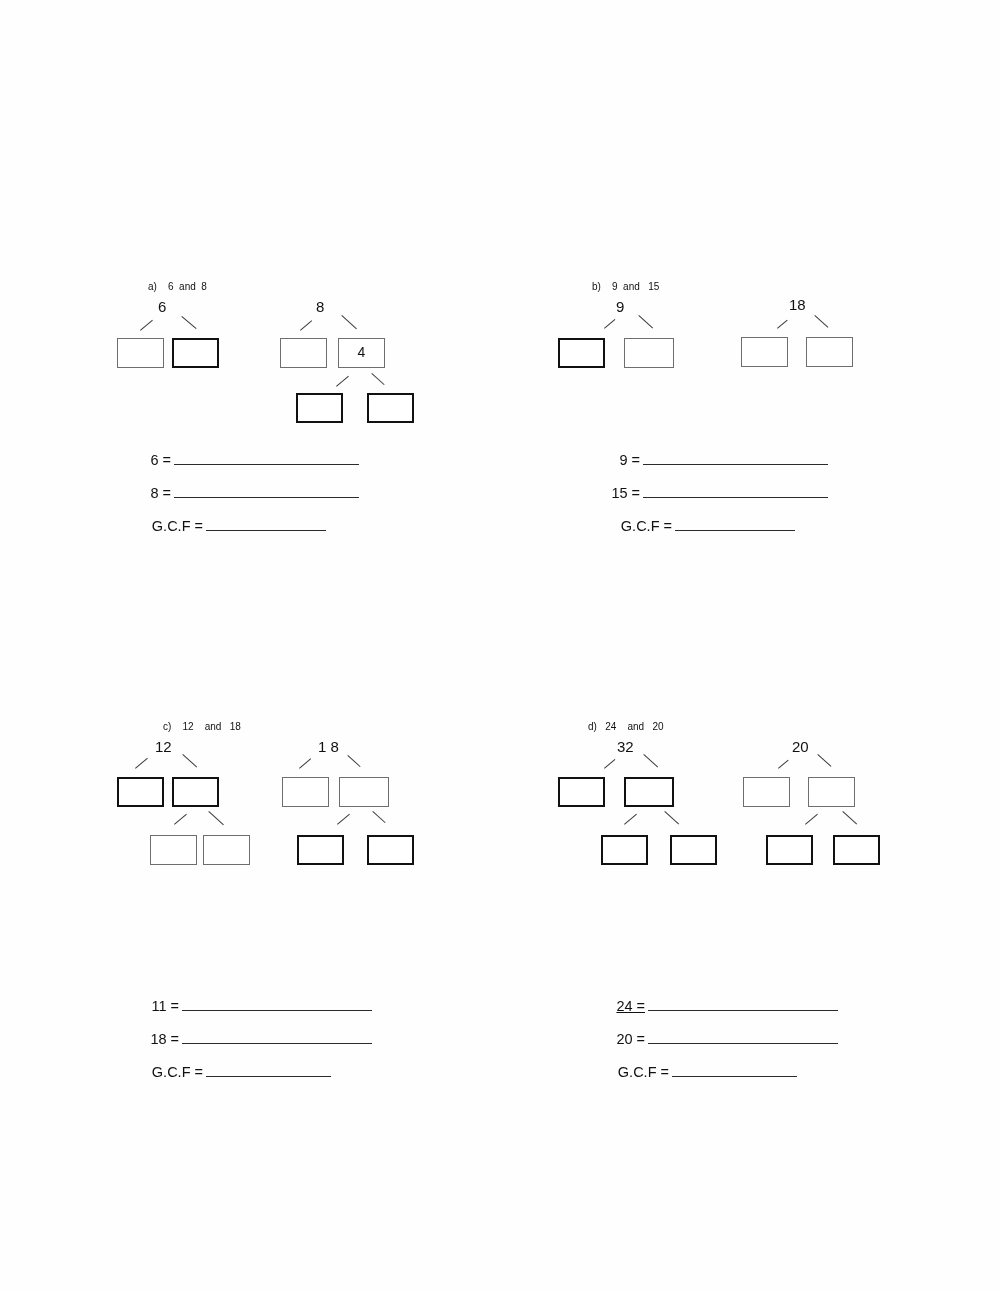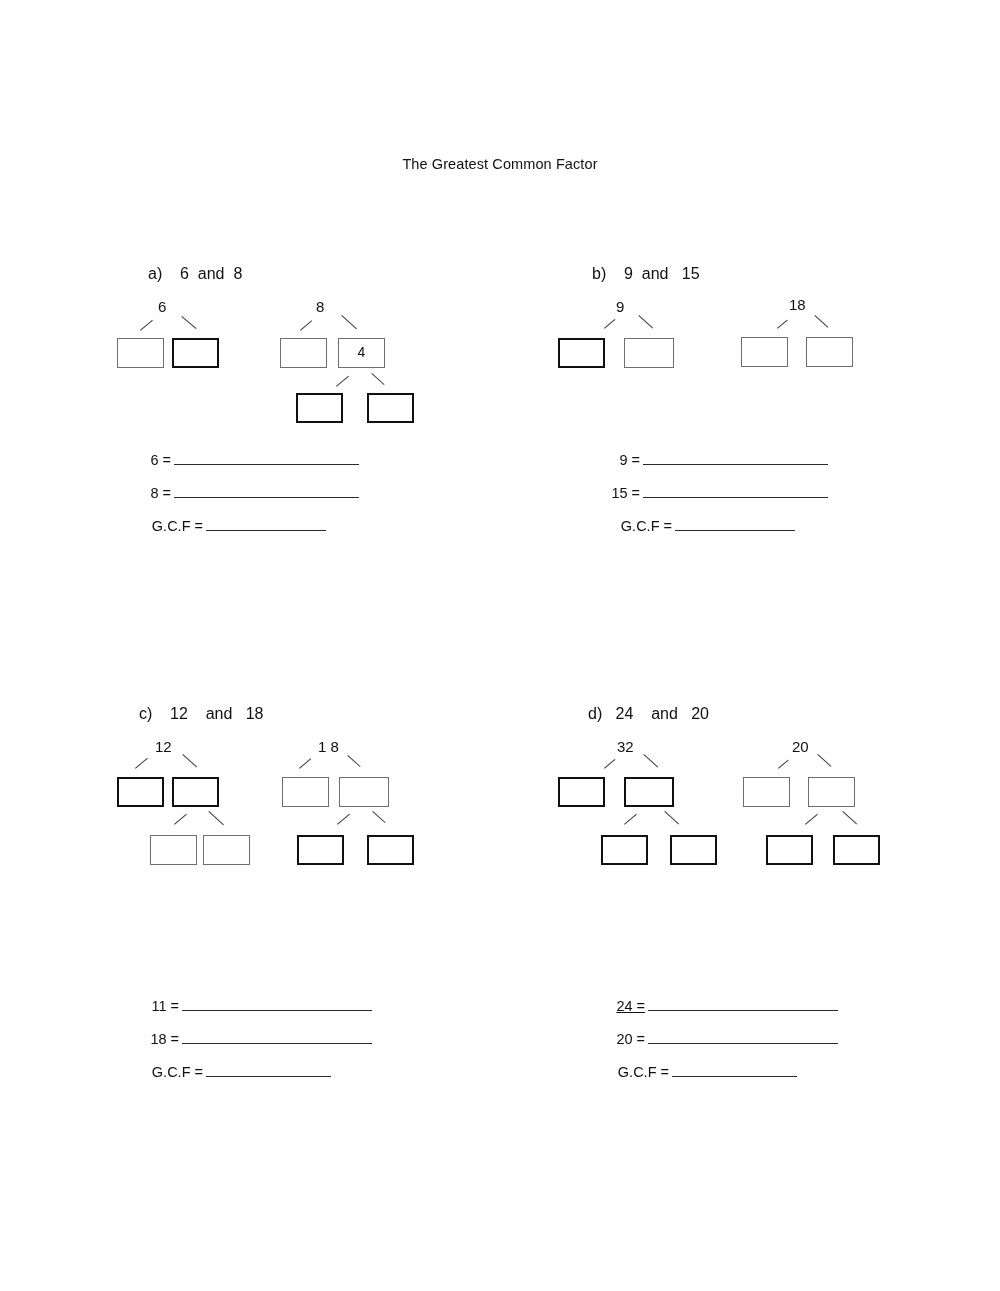--- a/index.html
+++ b/index.html
@@ -56,22 +56,23 @@
     top: 193px;
     font-size: 14.5px;
   }
 
   
   .problem {
     position: absolute;
   }
   .prob-label {
     position: absolute;
-    font-size: 16px;
+    font-size: 10px;
     white-space: pre;
+    margin-top: 16px;
   }
 
   
   .tree { position: absolute; }
   .box {
     position: absolute;
     width: 47px;
     height: 30px;
     border: 1.7px solid #2b2b2b;
     background: #ffffff;
@@ -113,21 +114,20 @@
     margin-left: 3px;
     margin-bottom: 3px;
   }
 </style>
 </head>
 <body>
 
 <div class="page">
 
 
-  <div class="title">The Greatest Common Factor</div>
 
 
   <div class="problem" style="left:0;top:0;">
     <div class="prob-label" style="left:148px;top:265px;">a)    6  and  8</div>
 
     <div class="tree" style="left:0;top:0;">
       <div class="node-num" style="left:158px;top:298px;">6</div>
       <div class="tick" style="left:140px;top:330px;width:16px;transform:rotate(-40deg);"></div>
       <div class="tick" style="left:182px;top:316px;width:19px;transform:rotate(40deg);"></div>
       <div class="box soft" style="left:117px;top:338px;"></div>
@@ -191,21 +191,21 @@
         <span class="ans-rule" style="width:185px;"></span>
       </div>
       <div class="ans-row">
         <span class="ans-lhs" style="width:66px;">G.C.F =</span>
         <span class="ans-rule" style="width:120px;"></span>
       </div>
     </div>
   </div>
 
   <div class="problem" style="left:0;top:0;">
-    <div class="prob-label" style="left:139px;top:705px;">c)    12    and   18</div>
+    <div class="prob-label" style="left:163px;top:705px;">c)    12    and   18</div>
 
     <div class="tree" style="left:0;top:0;">
       <div class="node-num" style="left:155px;top:738px;text-align:center;">12</div>
       <div class="tick" style="left:135px;top:768px;width:16px;transform:rotate(-40deg);"></div>
       <div class="tick" style="left:183px;top:754px;width:19px;transform:rotate(42deg);"></div>
       <div class="box strong" style="left:117px;top:777px;"></div>
       <div class="box strong" style="left:172px;top:777px;"></div>
       <div class="tick" style="left:174px;top:824px;width:16px;transform:rotate(-40deg);"></div>
       <div class="tick" style="left:209px;top:811px;width:20px;transform:rotate(42deg);"></div>
       <div class="box soft" style="left:150px;top:835px;"></div>

